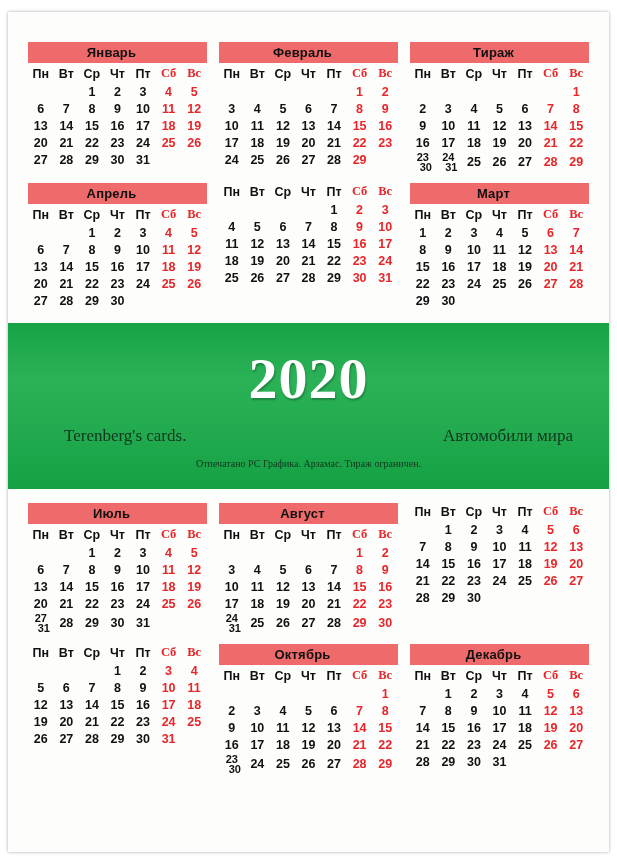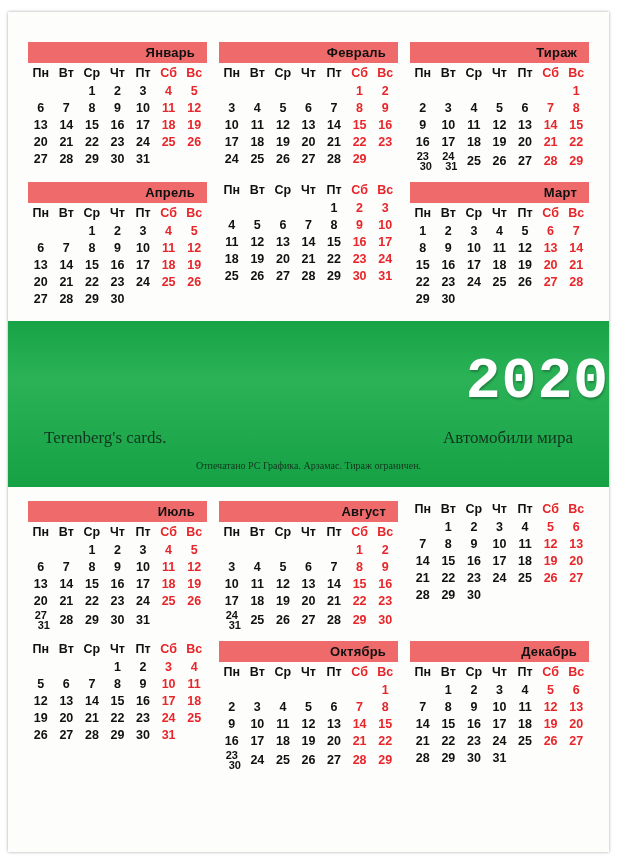--- a/index.html
+++ b/index.html
@@ -35,38 +35,38 @@
   .bottom-block { padding-top: 14px; }
   .month {
     padding: 0 6px 10px 6px;
     box-sizing: border-box;
   }
   .month-name {
     background: #ef6a6a;
     color: #111;
     font-weight: bold;
     font-size: 13px;
-    text-align: right;
+    text-align: center;
     padding: 3px 12px 3px 0;
     letter-spacing: 0.2px;
     margin-bottom: 2px;
   }
   table.cal {
     border-collapse: collapse;
     width: 100%;
     table-layout: fixed;
   }
   table.cal th {
     font-size: 12.5px;
     font-weight: bold;
     color: #111;
     padding: 1px 0 2px 0;
     text-align: center;
   }
-  table.cal th.we { color: #e8252a; }
+  table.cal th.we { color: #e8252a; font-family: Liberation Serif, serif; }
   table.cal td {
     font-size: 12.5px;
     font-weight: bold;
     color: #111;
     text-align: center;
     padding: 1px 0;
     height: 15px;
     line-height: 14px;
   }
   table.cal td.we { color: #e8252a; }
@@ -78,33 +78,33 @@
   table.cal td.pair .b { display:block; text-indent: 6px; }
   .banner {
     background: #1faa4b;
     background: linear-gradient(180deg, #17a346 0%, #2bb257 35%, #16a145 100%);
     height: 166px;
     position: relative;
     margin-top: 4px;
     color: #0b2a14;
   }
   .banner-year {
-    text-align: right;
-    font-family: Liberation Mono, monospace;
+    text-align: center;
+    font-family: Liberation Serif, serif;
     font-weight: bold;
     font-size: 58px;
     color: #ffffff;
-    padding-top: 28px;
+    padding-top: 22px;
     letter-spacing: 1px;
     text-shadow: 1px 2px 2px rgba(0,0,0,0.25);
   }
   .banner-row {
     display: flex;
     justify-content: space-between;
-    padding: 14px 36px 0 36px;
+    padding: 14px 36px 0 56px;
     font-family: "Liberation Serif", serif;
     font-size: 17px;
     color: #11351d;
   }
   .banner-sub {
     text-align: center;
     font-family: "Liberation Serif", serif;
     font-size: 10px;
     color: #11351d;
     padding-top: 12px;

